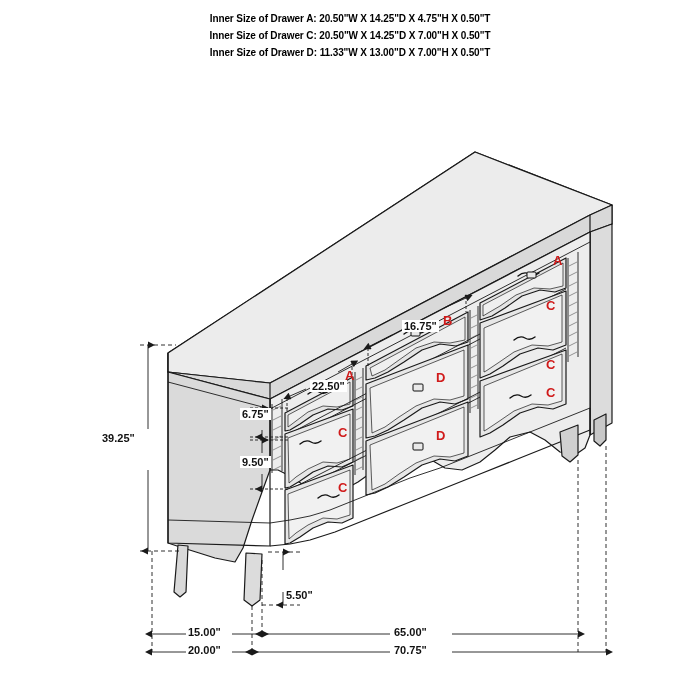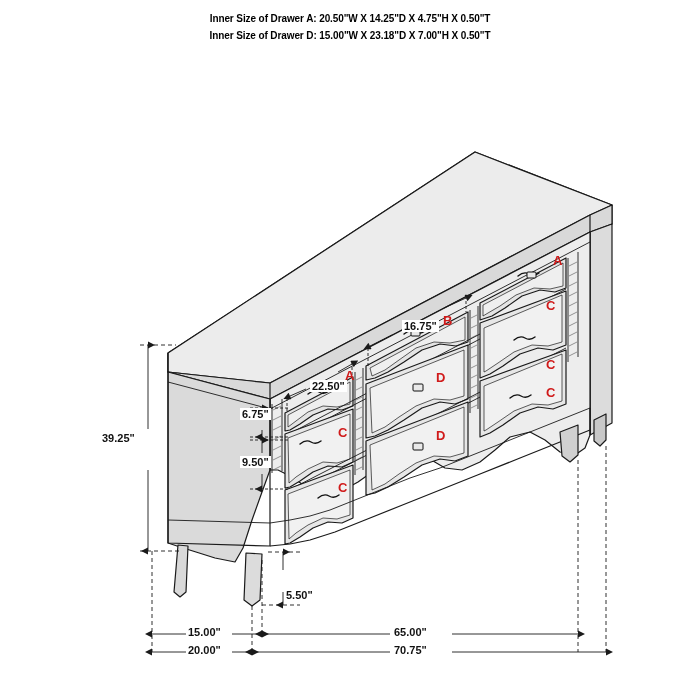--- a/index.html
+++ b/index.html
@@ -58,21 +58,22 @@
     white-space: nowrap;
   }
 </style>
 </head>
 <body>
 
 <div id="stage">
 
   <div class="spec-list">
     <div class="spec-line">Inner Size of Drawer A: 20.50"W X 14.25"D X 4.75"H X 0.50"T</div>
-    <div class="spec-line">Inner Size of Drawer D: 15.00"W X 23.18"D X 7.00"H X 0.50"T</div>
+    <div class="spec-line">Inner Size of Drawer C: 20.50"W X 14.25"D X 7.00"H X 0.50"T</div>
+    <div class="spec-line">Inner Size of Drawer D: 11.33"W X 13.00"D X 7.00"H X 0.50"T</div>
   </div>
 
   <svg class="diagram" viewBox="0 0 700 700">
     <defs>
       <marker id="arrL" markerWidth="9" markerHeight="8" refX="8" refY="4" orient="auto">
         <path d="M8,0 L0,4 L8,8 z" fill="#1a1a1a"></path>
       </marker>
       <marker id="arrR" markerWidth="9" markerHeight="8" refX="1" refY="4" orient="auto">
         <path d="M1,0 L9,4 L1,8 z" fill="#1a1a1a"></path>
       </marker>

